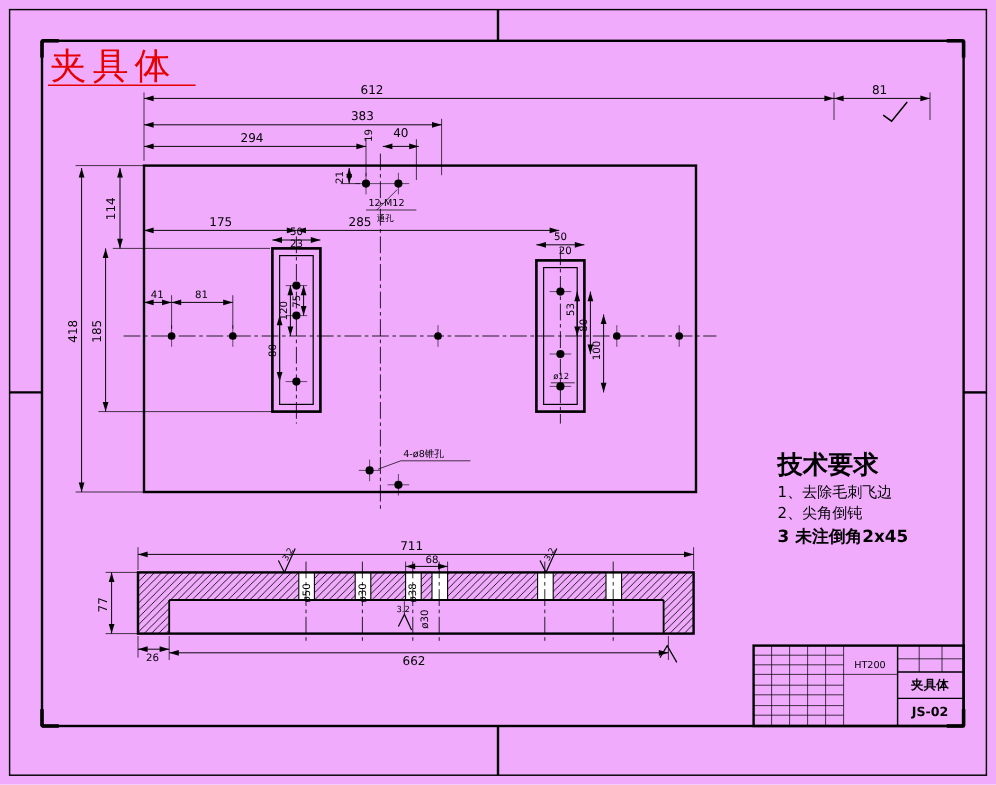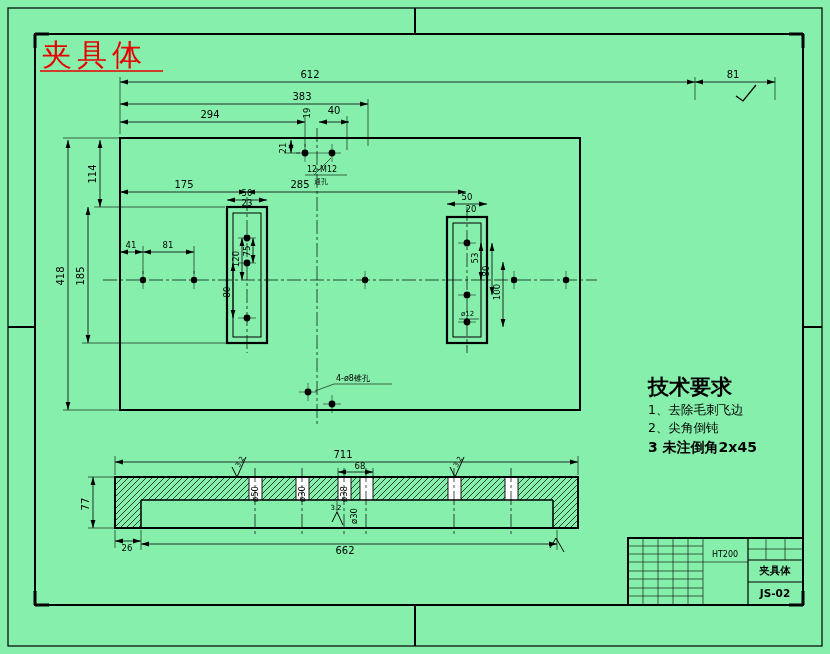--- a/index.html
+++ b/index.html
@@ -1,16 +1,16 @@
 <!DOCTYPE html>
 <html><head>
 <meta charset="utf-8">
 <style>
   html,body{margin:0;padding:0;background:#ffffff;}
-  .stage{width:830px;height:654px;position:relative;background:#86efac;}
+  .stage{width:830px;height:654px;position:relative;background:#f0abfc;}
   svg{display:block;}
   .ln{stroke:#000;fill:none;}
   .sw2{stroke-width:2;}
   .sw22{stroke-width:2.2;}
   .sw15{stroke-width:1.5;}
   .sw1{stroke-width:1;}
   .sw12{stroke-width:1.2;}
   .thin{stroke-width:0.6;}
   .thick{stroke-width:3;}
   .cl{stroke:#000;stroke-width:0.7;stroke-dasharray:14 3 3 3;fill:none;}

